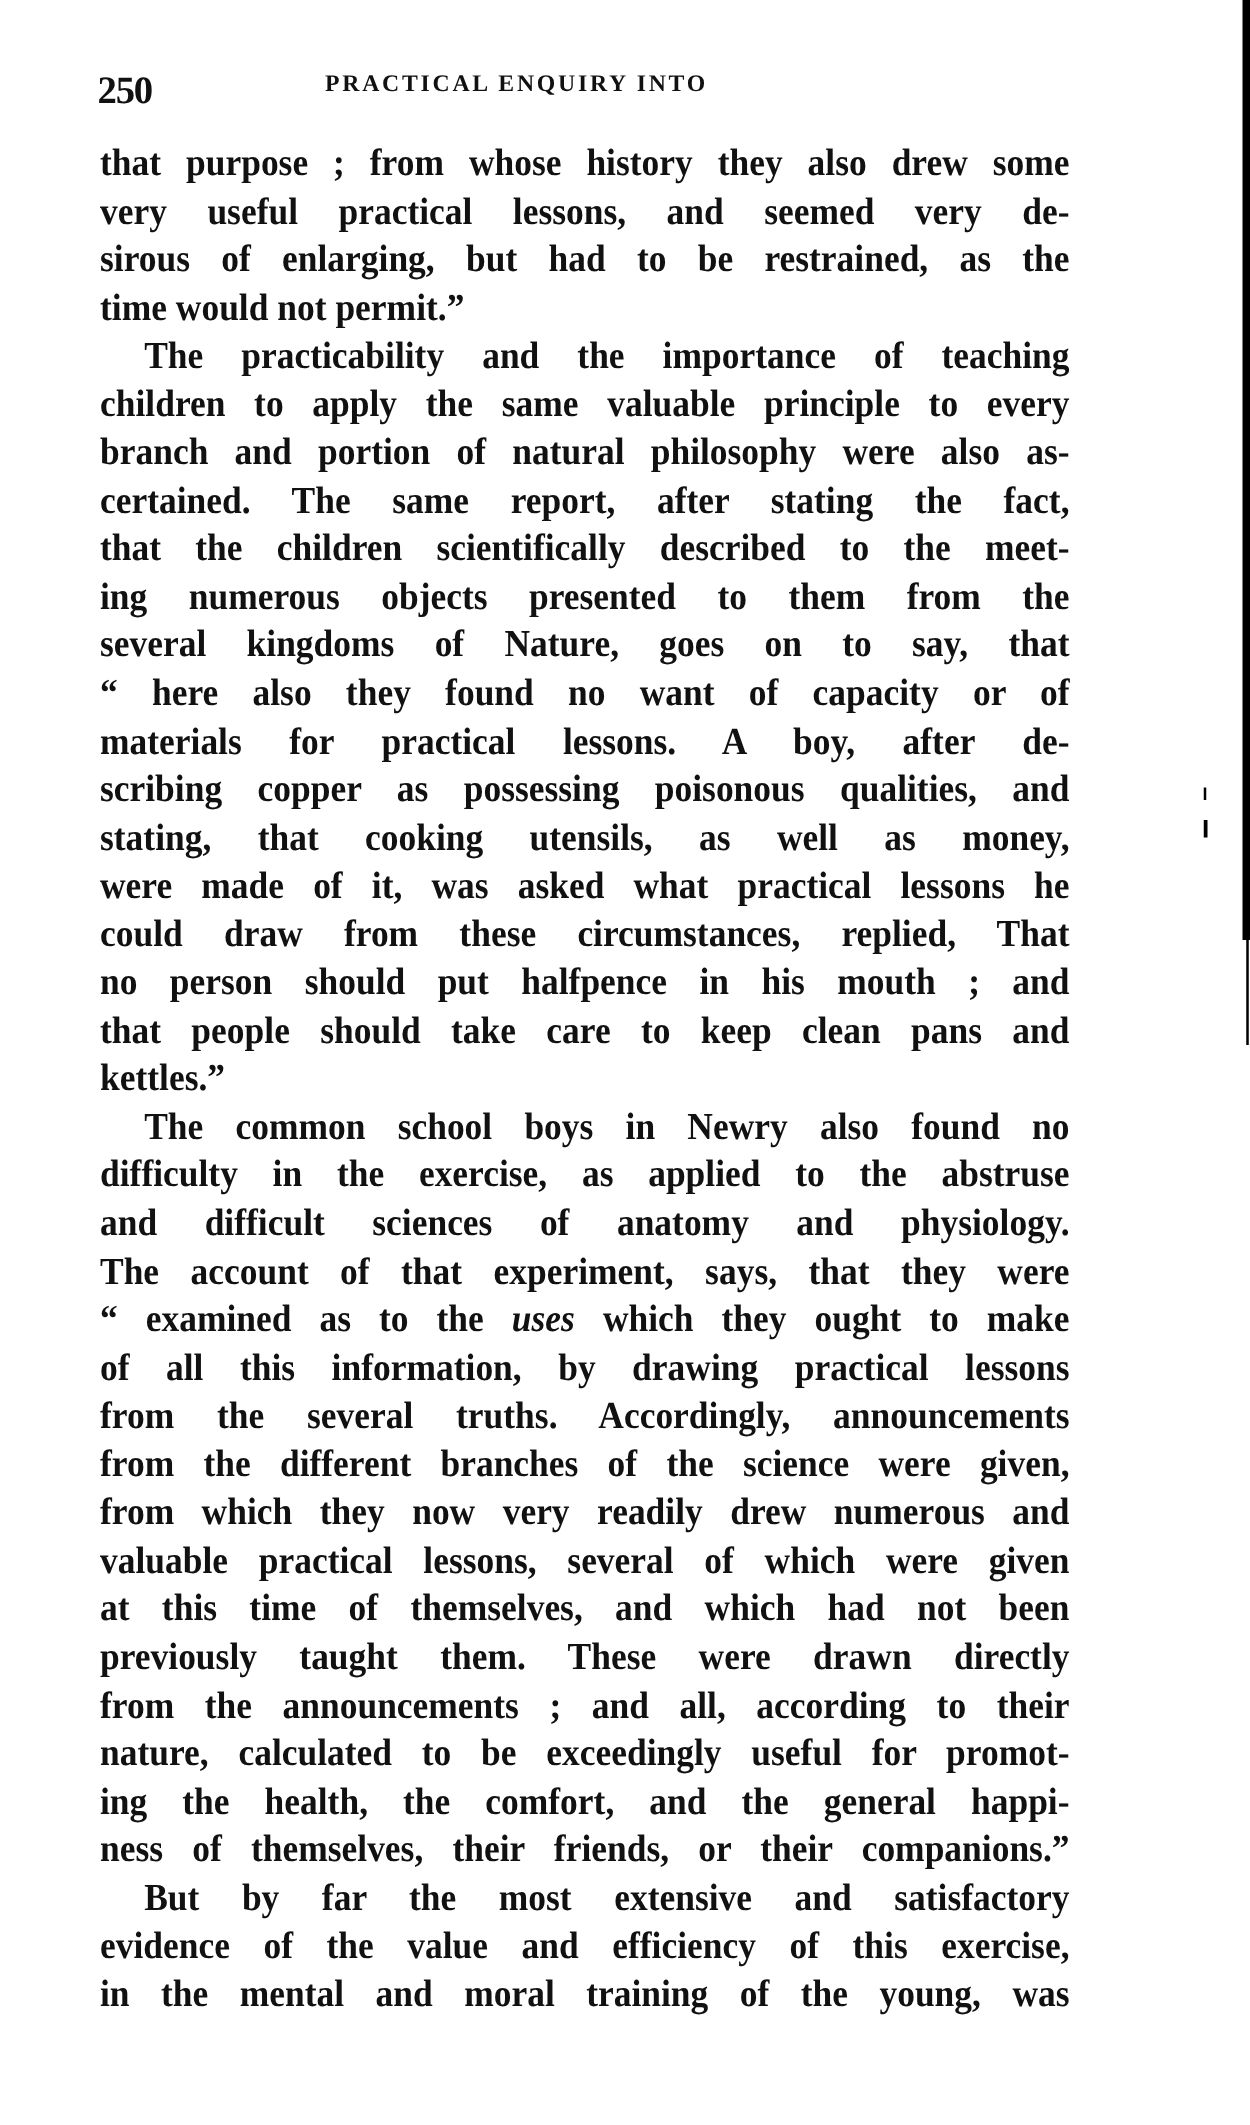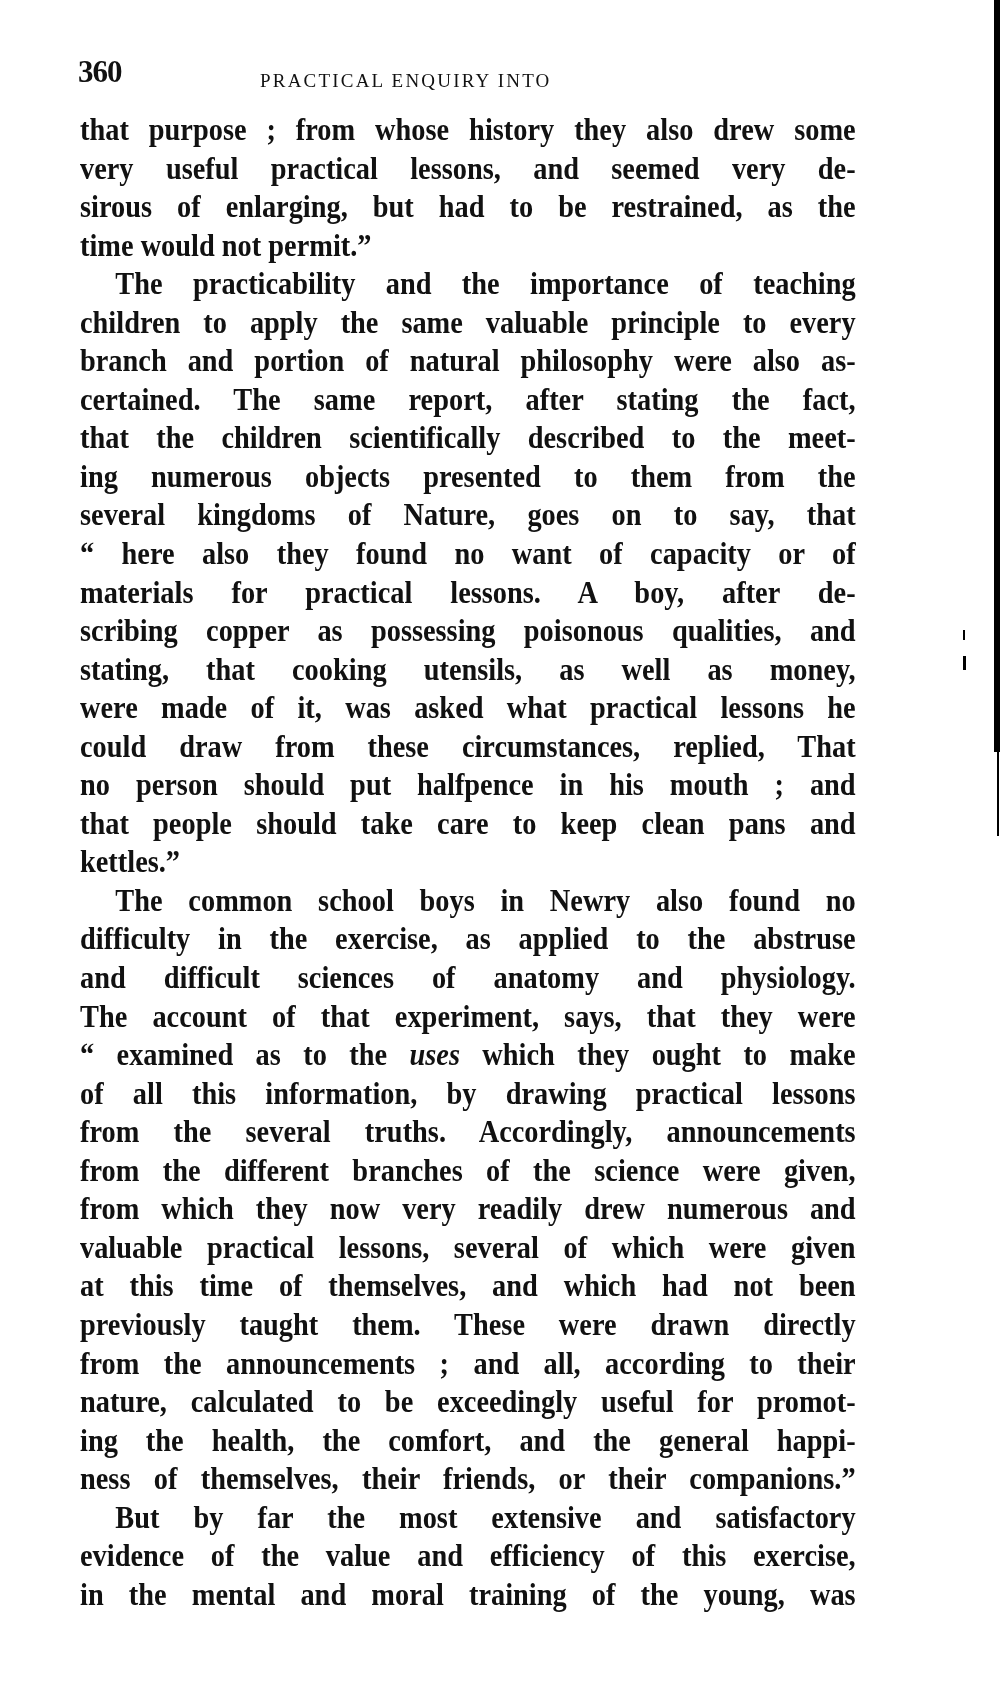--- a/index.html
+++ b/index.html
@@ -14,21 +14,21 @@
     position: absolute; left: 997px; top: 752px; width: 2px; height: 84px; background: #000;
   }
   .speck { position: absolute; background: #000; width: 2px; }
   .header {
     position: absolute; left: 78px; top: 54px; width: 780px; height: 40px;
   }
   .page-number {
     position: absolute; left: 0; top: 0; font-size: 31px; font-weight: bold; letter-spacing: -1px;
   }
   .running-head {
-    position: absolute; left: 182px; top: 16px; font-size: 19px; font-weight: normal; letter-spacing: 2.2px;
+    position: absolute; left: 182px; top: 3px; font-size: 19px; font-weight: bold; letter-spacing: 2.2px;
   }
   .body-text {
     position: absolute; left: 80px; top: 111px; width: 776px;
   }
   .line {
     height: 38.55px; line-height: 38.55px; font-size: 30.5px; font-weight: bold;
     white-space: nowrap; text-align: justify; text-align-last: justify;
     transform: scaleX(0.93); transform-origin: left center; width: 834px;
   }
   .line.last { text-align-last: left; }
@@ -37,21 +37,21 @@
 </style>
 </head>
 <body>
 
 <div class="page-edge-bar"></div>
 <div class="page-edge-thin"></div>
 <div class="speck" style="left:963px;top:630px;height:10px;"></div>
 <div class="speck" style="left:963px;top:656px;height:14px;width:3px;"></div>
 
 <div class="header">
-  <span class="page-number">360</span>
+  <span class="page-number">250</span>
   <span class="running-head">PRACTICAL ENQUIRY INTO</span>
 </div>
 
 <div class="body-text" id="body-text">
     <div class="line">that purpose ; from whose history they also drew some</div>
     <div class="line">very useful practical lessons, and seemed very de-</div>
     <div class="line">sirous of enlarging, but had to be restrained, as the</div>
     <div class="line last">time would not permit.”</div>
     <div class="line indent">The practicability and the importance of teaching</div>
     <div class="line">children to apply the same valuable principle to every</div>

